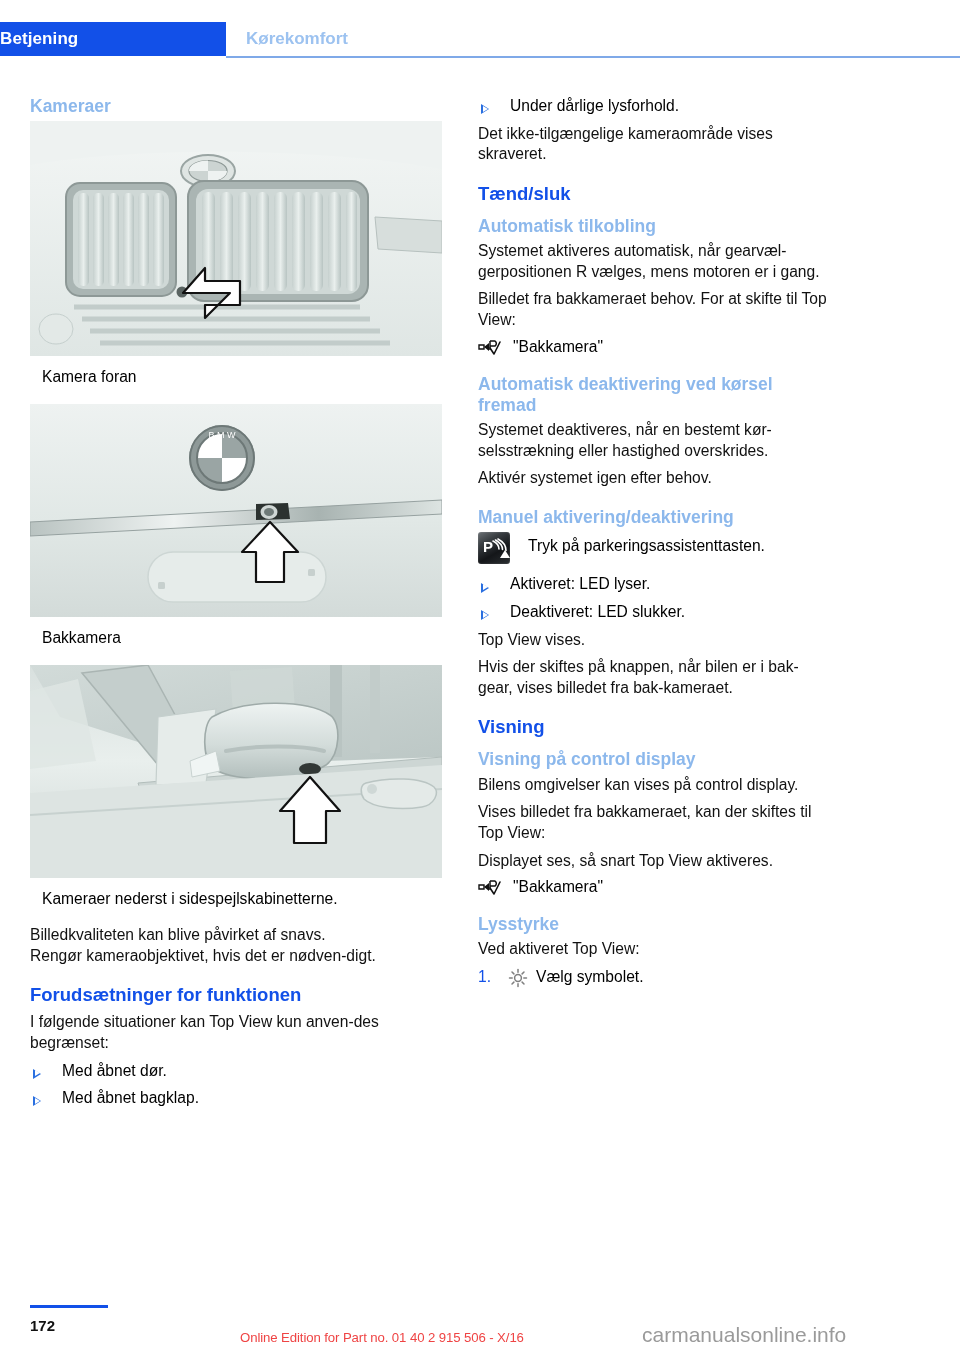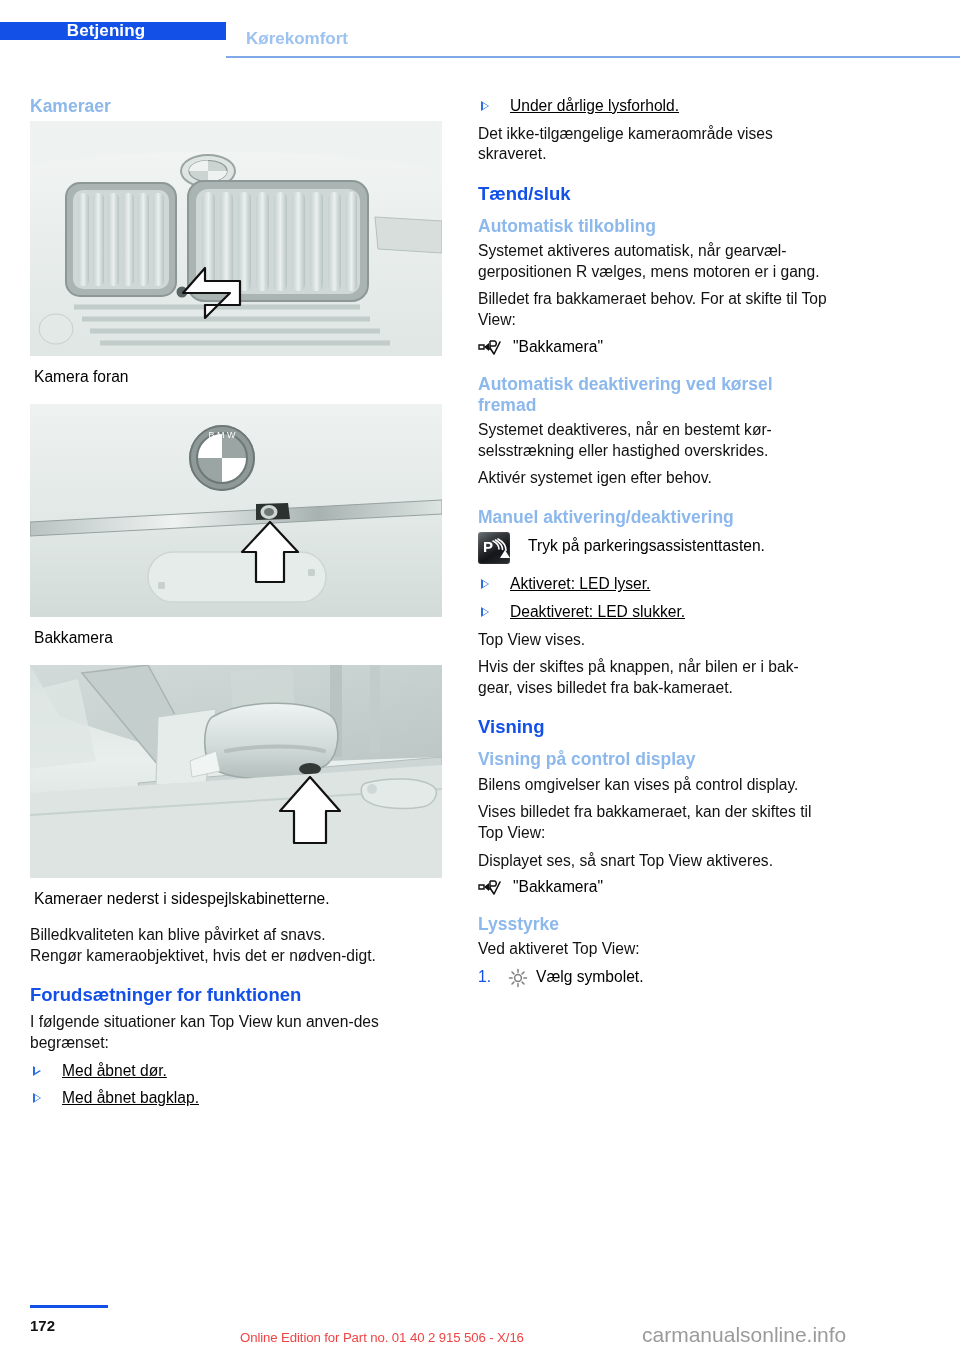--- a/index.html
+++ b/index.html
@@ -17,28 +17,28 @@
   
   .header {
     position: absolute;
     left: 0; top: 22px;
     width: 960px;
     height: 34px;
   }
   .header-tab {
     position: absolute;
     left: 0; top: 0;
-    height: 18px;
+    height: 34px;
     background: #1250e8;
     color: #ffffff;
     font-weight: bold;
     font-size: 17px;
     display: flex;
     align-items: center;
-    justify-content: center;
+    justify-content: flex-start;
     padding-right: 14px;
     width: 226px;
     letter-spacing: 0.1px;
   }
   .header-sub {
     position: absolute;
     left: 246px; top: 0;
     height: 34px;
     display: flex;
     align-items: center;
@@ -86,25 +86,24 @@
     margin: 0 0 7px 0;
     color: #111;
   }
   .spacer-md { height: 11px; }
   .spacer-sm { height: 5px; }
 
   
   ul.bul { list-style: none; margin: 0 0 3px 0; padding: 0; }
   ul.bul li {
     display: flex;
-    align-items: flex-start;
+    align-items: center;
     font-size: 15.6px;
     line-height: 1.32;
     margin-bottom: 7px;
-    text-decoration: underline;
   }
   .tri {
     flex: 0 0 auto;
     width: 9px; height: 9px;
     margin: 5px 20px 0 3px;
     position: relative;
   }
   .tri::before {
     content: "";
     position: absolute;
@@ -183,21 +182,21 @@
   .figure { margin: 0; padding: 0; }
   .fig-img {
     width: 412px;
     display: block;
     border: 0;
     background: #e7eceb;
   }
   .fig-cap {
     font-size: 15.6px;
     line-height: 1.32;
-    margin: 11px 0 16px 4px;
+    margin: 11px 0 16px 12px;
   }
 
   
   .footer-rule {
     position: absolute;
     left: 30px;
     top: 1305px;
     width: 78px;
     height: 3px;
     background: #1250e8;

